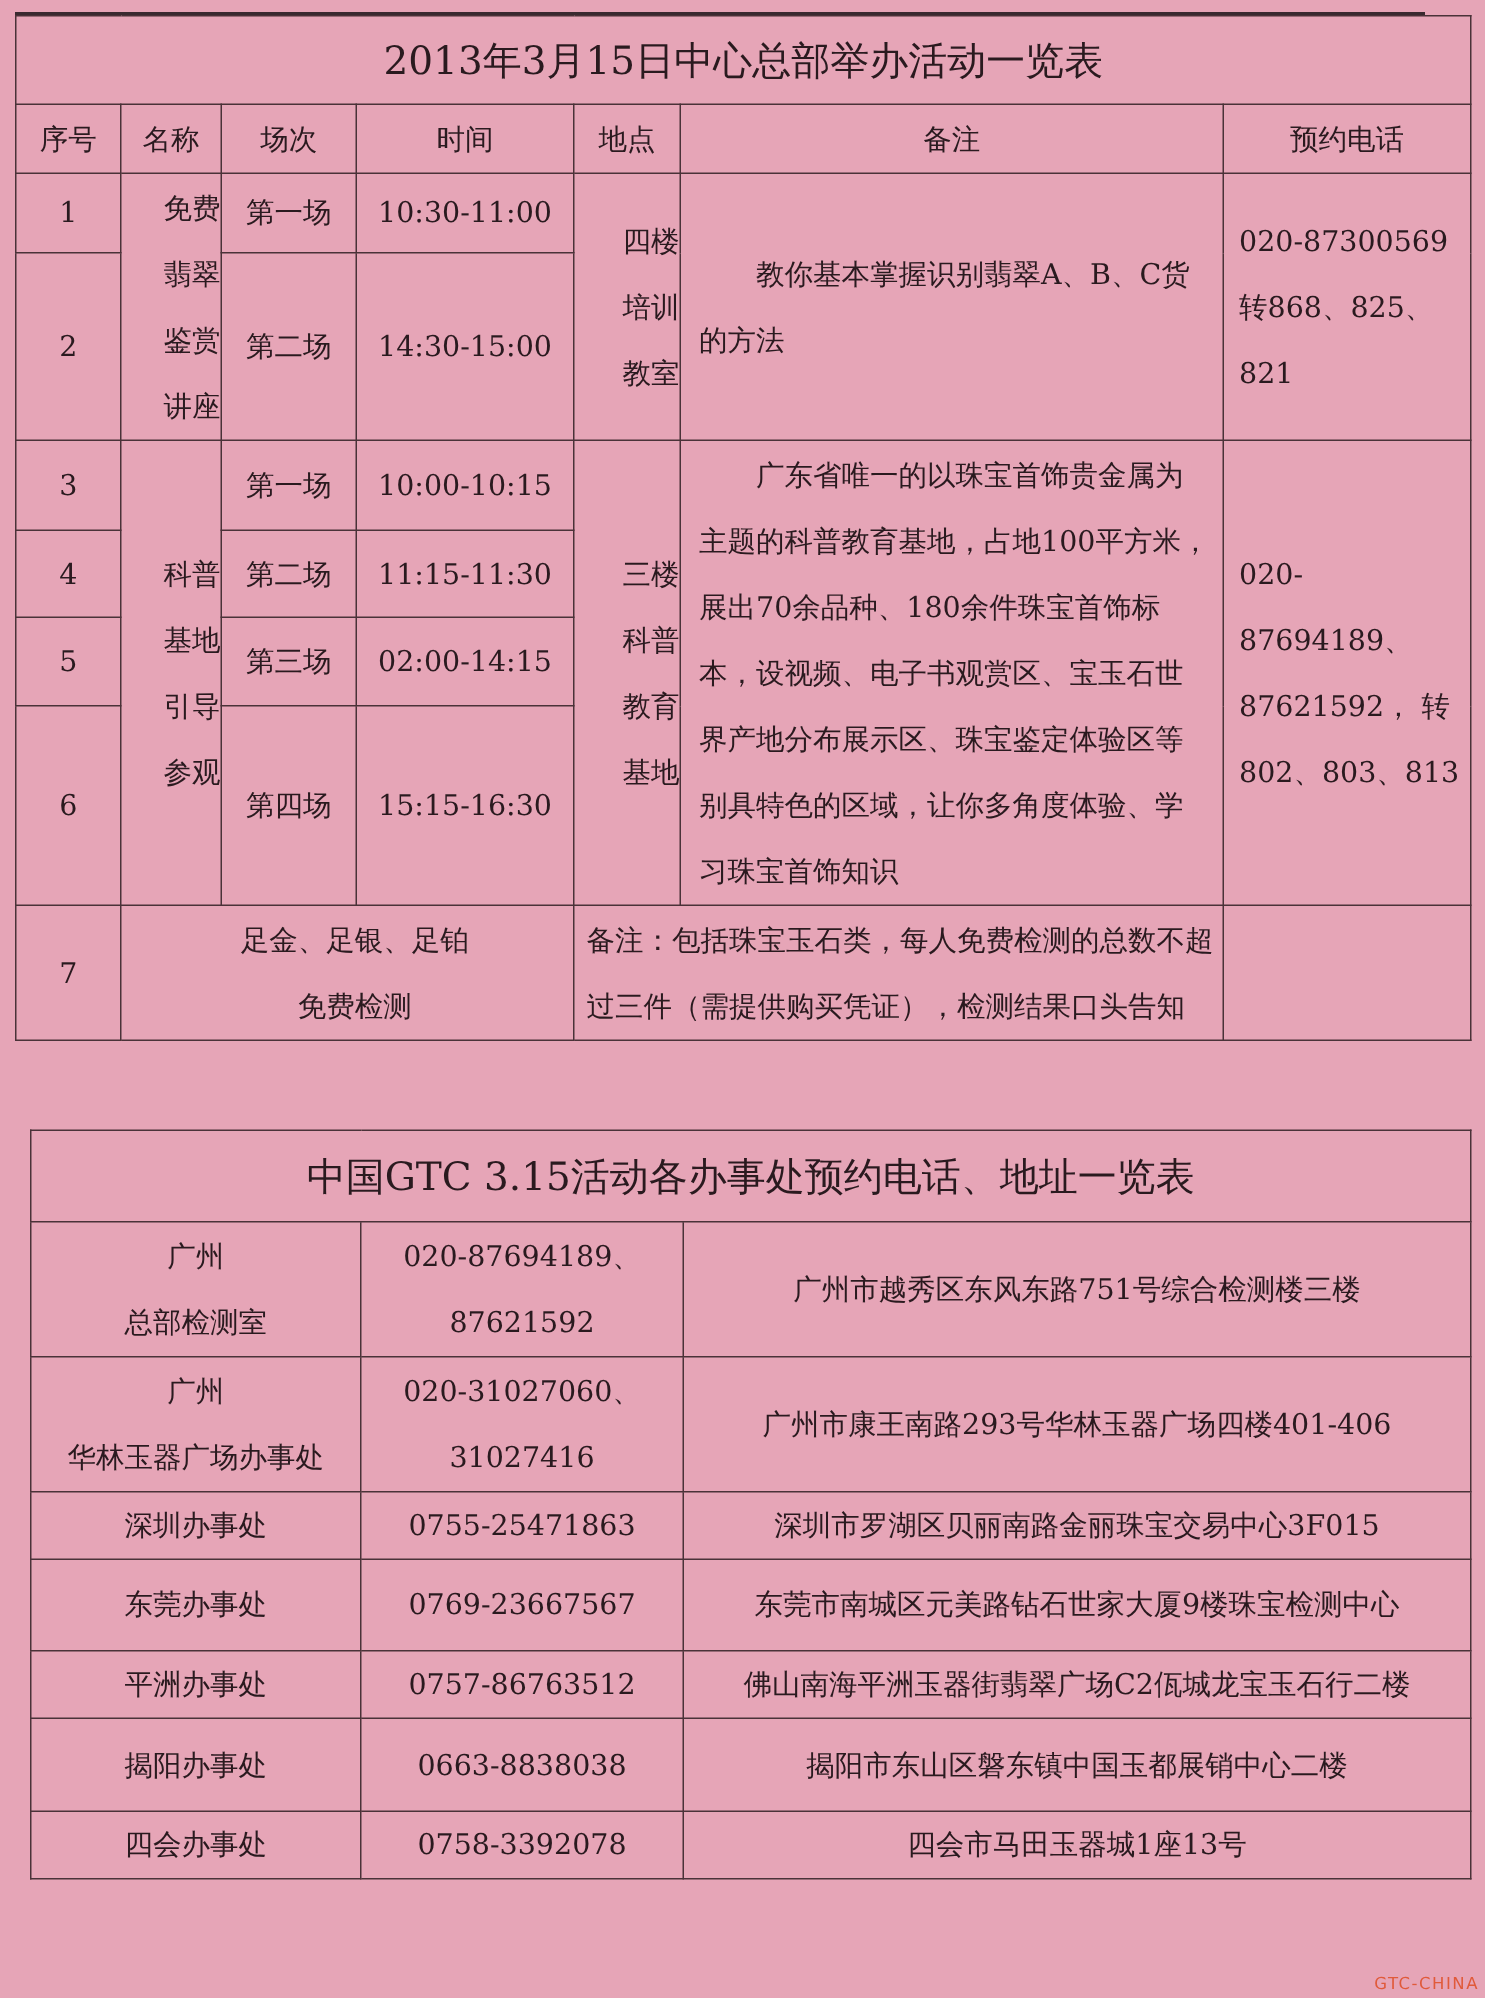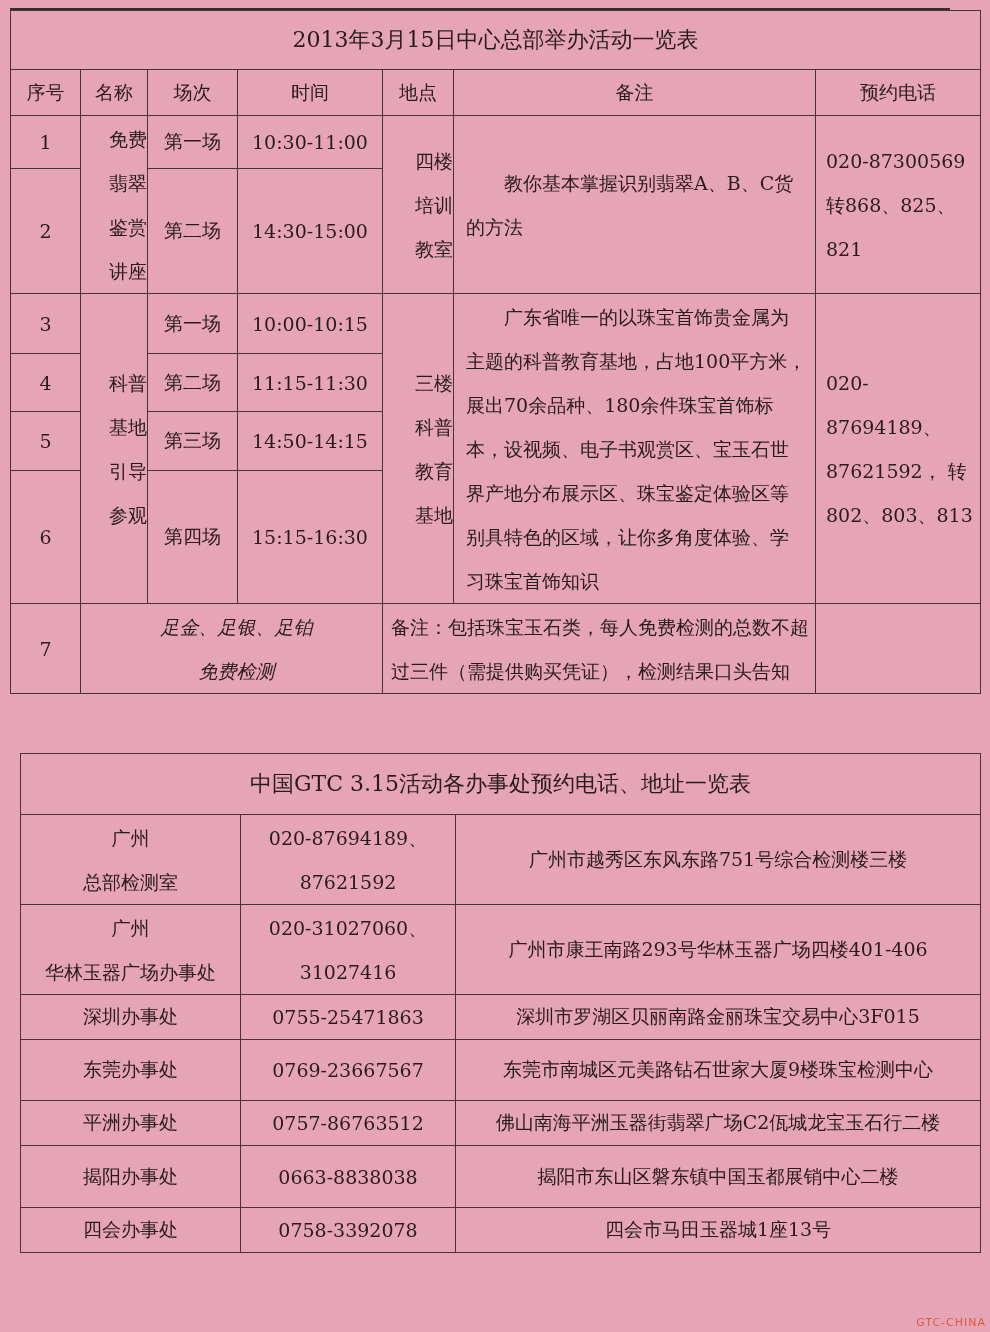--- a/index.html
+++ b/index.html
@@ -5,21 +5,21 @@
   html, body { margin:0; padding:0; }
   body {
     width:990px; height:1332px; background:#e6a5b7; position:relative; overflow:hidden;
     font-family:"DejaVu Serif","Liberation Serif",serif; color:#2a1a1f;
   }
   .topline { position:absolute; left:10px; top:8px; width:940px; height:2px; background:#3a2a30; }
   table { border-collapse:collapse; position:absolute; table-layout:fixed; }
   td, th { border:1.5px solid #4a3238; text-align:center; vertical-align:middle; padding:0; font-weight:normal; font-size:19px; }
   #t1 { left:10px; top:10px; width:970px; }
   #t2 { left:20px; top:753px; width:960px; }
-  .title { font-size:22px; height:58px; }
+  .title { font-size:26px; height:58px; }
   .hdr { height:46px; }
   .vtext { line-height:44px;text-align:right; }
   .remark { text-align:left; padding:0 8px 0 12px; line-height:44px; }
   .phone { text-align:left; padding-left:10px; line-height:44px; }
   .indent { text-indent:2em; }
   .watermark { position:absolute; right:4px; bottom:3px; color:#e05a3a; font-family:"DejaVu Sans","Liberation Sans",sans-serif; font-size:11px; letter-spacing:1px; }
   .two { line-height:44px; }
 </style>
 </head>
 <body>
@@ -101,31 +101,31 @@
     </td>
   </tr>
   <tr style="height:58px">
     <td>4</td>
     <td>第二场</td>
     <td>11:15-11:30</td>
   </tr>
   <tr style="height:59px">
     <td>5</td>
     <td>第三场</td>
-    <td>14:50-14:15</td>
+    <td>02:00-14:15</td>
   </tr>
   <tr style="height:133px">
     <td>6</td>
     <td>第四场</td>
     <td>15:15-16:30</td>
   </tr>
 
   <tr style="height:90px">
     <td>7</td>
-    <td colspan="3" class="two" style="padding-left:10px;font-style:italic;">
+    <td colspan="3" class="two" style="padding-left:10px;">
       <div>足金、足银、足铂</div>
       <div>免费检测</div>
     </td>
     <td colspan="2" class="remark" style="padding-left:8px;">
       <div style="white-space:nowrap;">备注：包括珠宝玉石类，每人免费检测的总数不超</div>
       <div style="white-space:nowrap;">过三件（需提供购买凭证），检测结果口头告知</div>
     </td>
     <td></td>
   </tr>
 </tbody>

